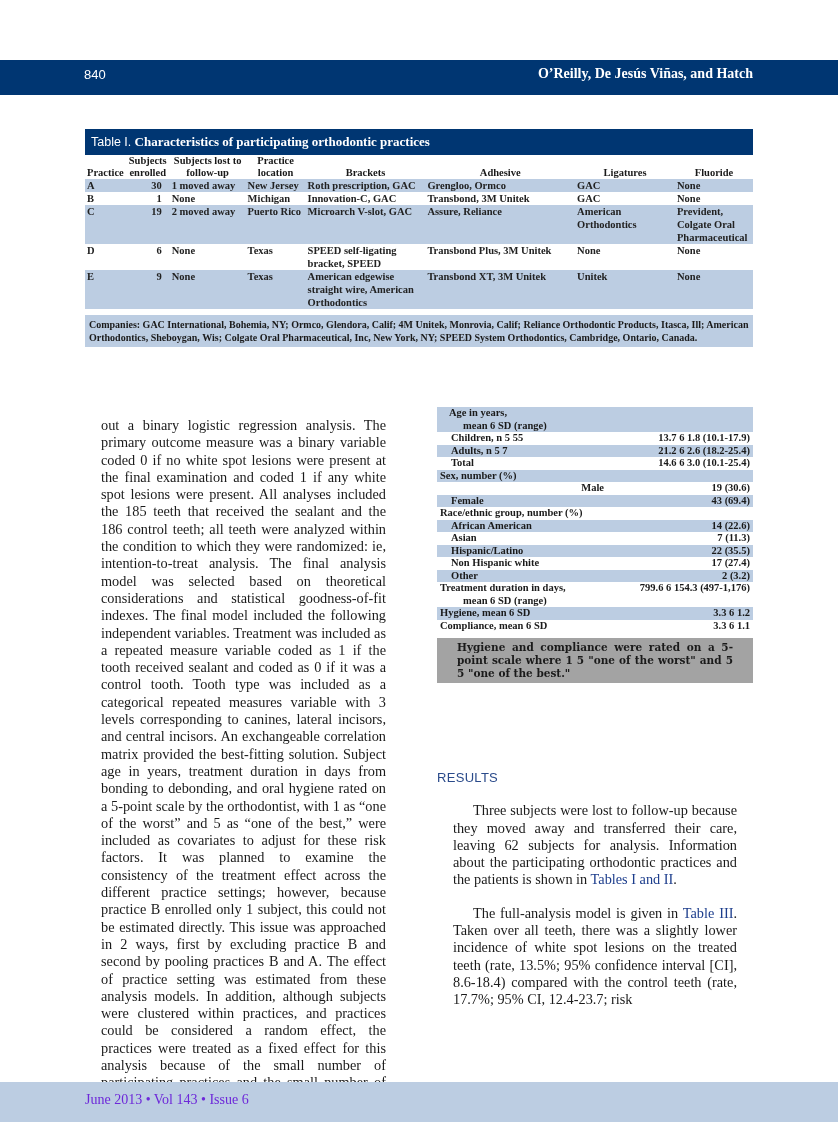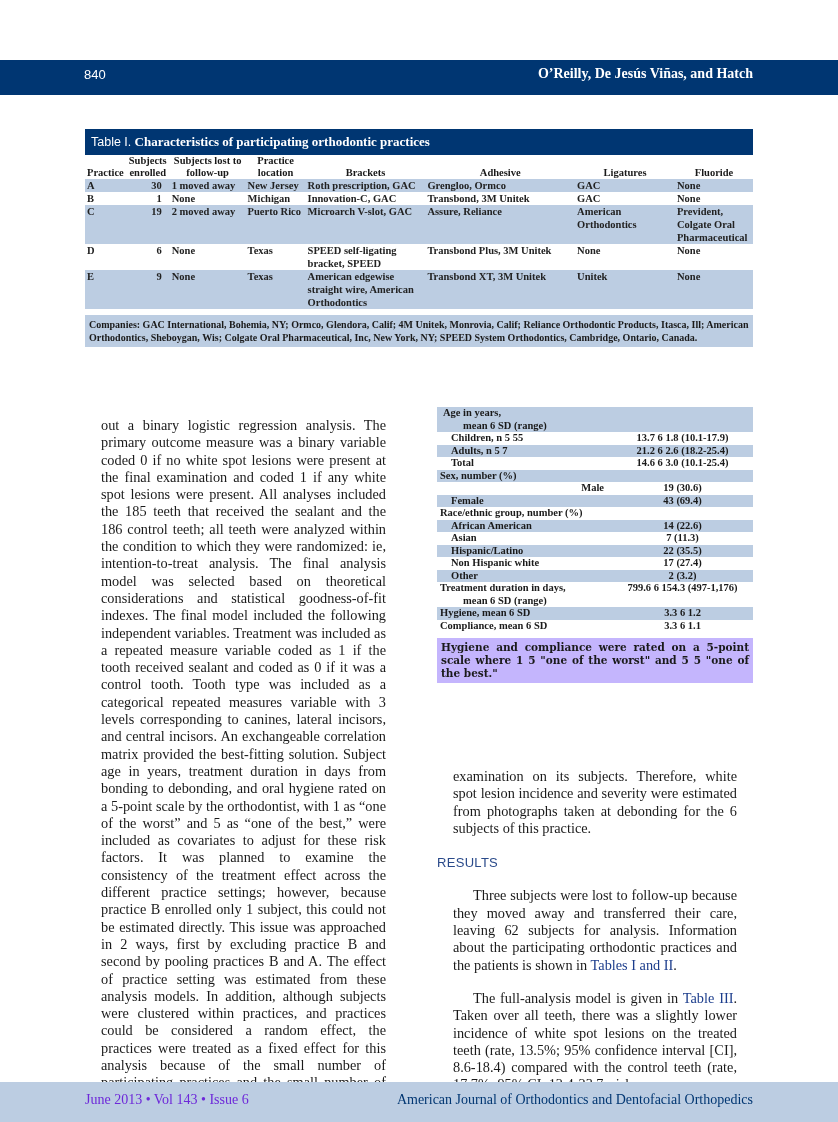--- a/index.html
+++ b/index.html
@@ -29,22 +29,22 @@
   .link { color:#1c3d8c; }
   .results { font-family:"Liberation Sans", sans-serif; color:#2a4a8a; font-size:13px; margin:17px 0 8px 0 !important; letter-spacing:0.3px; }
 
   .t2 { position:absolute; left:437px; top:401px; width:316px; }
   .t2 .cap { background:#003672; color:#fff; padding:5px 5px 5px 5px; font-size:14px; line-height:17px; font-family:"Liberation Serif", serif; }
   .t2 .cap .lbl { font-family:"Liberation Sans", sans-serif; font-size:13px; }
   .t2 .cap .ttl { font-weight:bold; }
   table.t2g { border-collapse:collapse; width:316px; margin-top:6px; font-family:"Liberation Serif", serif; font-size:10.5px; font-weight:bold; }
   table.t2g td { padding:0 3px; line-height:12.5px; vertical-align:top; }
   table.t2g tr.shade td { background:#bccde2; }
-  table.t2g td.val { text-align:center; padding-left:8px; white-space:pre; }
-  .t2 .footnote { background:#c4b5fd; margin-top:6px; padding:3px 4px; font-size:10.5px; line-height:13px; font-weight:bold; text-align:justify; }
+  table.t2g td.val { text-align:right; padding-left:8px; white-space:pre; }
+  .t2 .footnote { background:#a3a3a3; margin-top:6px; padding:3px 20px; font-size:10.5px; line-height:13px; font-weight:bold; text-align:justify; }
 
   .bottombar { position:absolute; left:0; top:1082px; width:838px; height:40px; background:#bccde2; }
   .bottombar .left { position:absolute; left:85px; top:10px; font-size:14px; color:#6d28d9; font-family:"Liberation Serif", serif; }
   .bottombar .right { position:absolute; right:85px; top:10px; font-size:14px; color:#003672; font-family:"Liberation Serif", serif; }
 </style>
 </head>
 <body>
 
 <div class="topbar">
   <span class="pgnum">840</span>
@@ -141,21 +141,21 @@
 </div>
 
 <div class="t2">
   <table class="t2g">
     <colgroup>
         <col style="width:170px">
         <col style="width:146px">
       </colgroup>
     <tbody id="t2-body">
         <tr class="shade">
-          <td style="padding-left: 6px;">Age in years,</td>
+          <td style="padding-left: 12px;">Age in years,</td>
           <td class="val"></td>
         </tr>
         <tr class="shade">
           <td style="padding-left: 26px;">mean 6 SD (range)</td>
           <td class="val"></td>
         </tr>
         <tr>
           <td style="padding-left: 14px;">Children, n 5 55</td>
           <td class="val">13.7 6 1.8 (10.1-17.9)</td>
         </tr>
@@ -218,22 +218,20 @@
         <tr>
           <td style="padding-left: 3px;">Compliance, mean 6 SD</td>
           <td class="val">3.3 6 1.1</td>
         </tr>
       </tbody>
   </table>
   <div class="footnote">Hygiene and compliance were rated on a 5-point scale where 1 5 "one of the worst" and 5 5 "one of the best."</div>
 </div>
 
 <div class="col right">
-  <p>examination on its subjects. Therefore, white spot lesion incidence and severity were estimated from photographs taken at debonding for the 6 subjects of this practice.</p>
   <p class="results">RESULTS</p>
   <p class="indent"><span>Three subjects were lost to follow-up because they moved away and transferred their care, leaving 62 subjects for analysis. Information about the participating orthodontic practices and the patients is shown in </span><span class="link">Tables I and II</span><span>.</span></p>
   <p class="indent"><span>The full-analysis model is given in </span><span class="link">Table III</span><span>. Taken over all teeth, there was a slightly lower incidence of white spot lesions on the treated teeth (rate, 13.5%; 95% confidence interval [CI], 8.6-18.4) compared with the control teeth (rate, 17.7%; 95% CI, 12.4-23.7; risk</span></p>
 </div>
 
 <div class="bottombar">
   <span class="left">June 2013 • Vol 143 • Issue 6</span>
-  <span class="right">American Journal of Orthodontics and Dentofacial Orthopedics</span>
 </div>
 
 </body></html>

